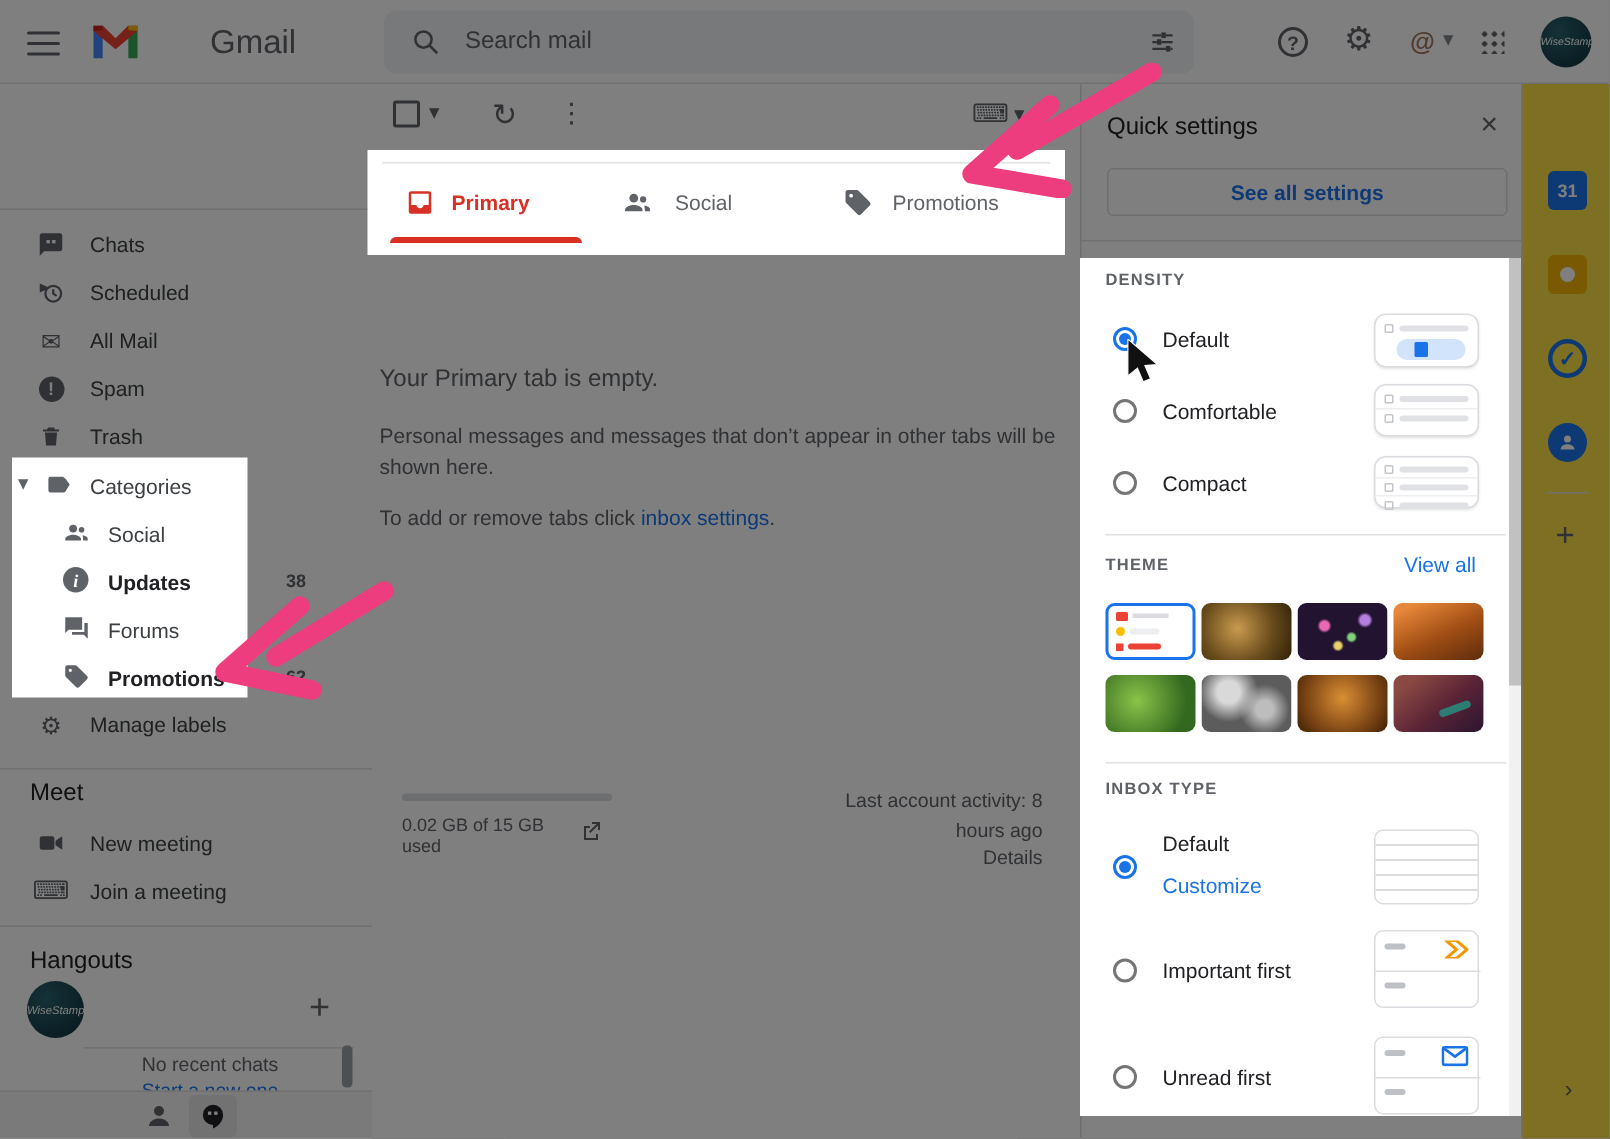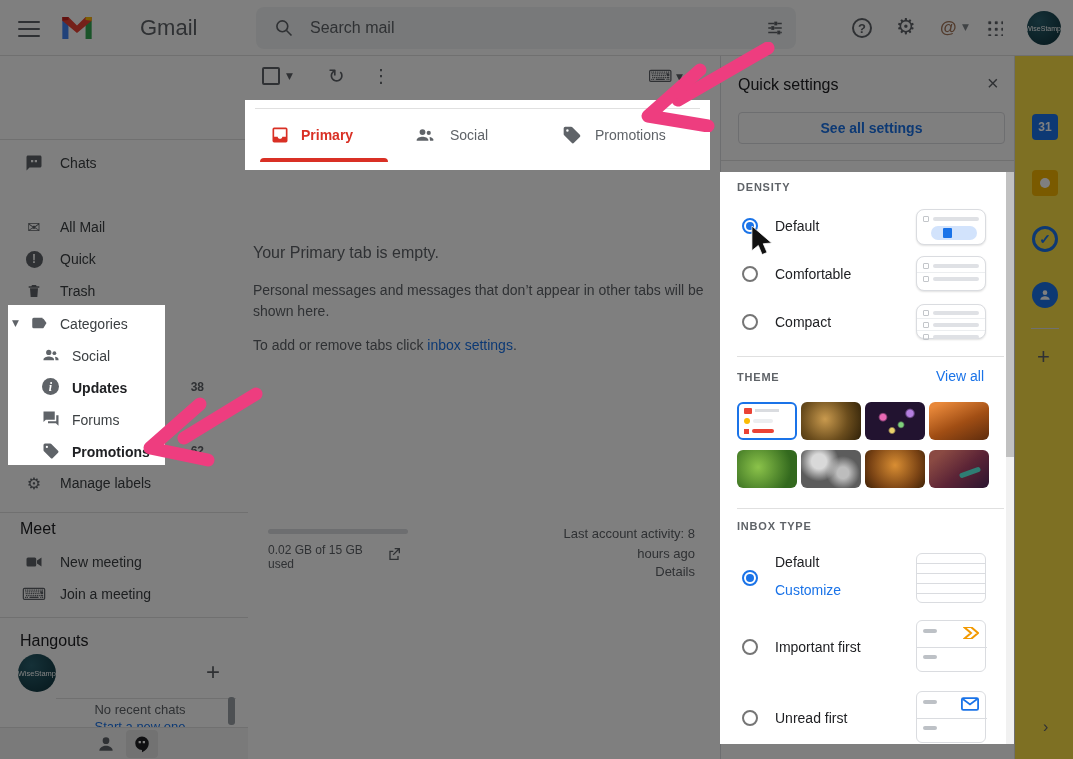--- a/index.html
+++ b/index.html
@@ -9,21 +9,21 @@
   .abs{position:absolute;}
   .glyph{font-family:"DejaVu Sans",sans-serif;color:#5f6368;}
   
   #topbar{left:0;top:0;width:1073px;height:56px;background:#fff;border-bottom:1px solid #e0e0e0;}
   .bar{width:22px;height:2px;background:#5f6368;margin-bottom:5px;border-radius:1px;}
   #searchbar{left:256px;top:7px;width:540px;height:42px;background:#f1f3f4;border-radius:8px;}
   #searchbar input{position:absolute;left:52px;top:9px;width:400px;height:24px;border:none;background:transparent;
       font-size:16px;color:#5f6368;outline:none;font-family:"Liberation Sans",sans-serif;}
   #searchbar input::placeholder{color:#5f6368;opacity:1;}
   .avatar{border-radius:50%;background:radial-gradient(circle at 35% 30%,#2a6270,#143c46 75%);
-      color:#fff;display:flex;align-items:center;justify-content:flex-end;}
+      color:#fff;display:flex;align-items:center;justify-content:flex-start;font-style:italic;}
   
   .navrow{position:absolute;left:0;width:240px;height:32px;display:flex;align-items:center;border-radius:0 16px 16px 0;}
   .navicon{position:absolute;left:24px;width:20px;height:20px;display:flex;align-items:center;justify-content:center;}
   .navicon2{position:absolute;left:38px;width:20px;height:20px;display:flex;align-items:center;justify-content:center;}
   .navlabel{position:absolute;left:60px;font-size:14px;color:#3c4043;white-space:nowrap;}
   .navlabel2{position:absolute;left:70px;font-size:14px;color:#3c4043;white-space:nowrap;}
   .bold{font-weight:bold;color:#202124;}
   .count{position:absolute;right:36px;font-size:12px;font-weight:bold;color:#5f6368;}
   .circle-ic{width:17px;height:17px;border-radius:50%;background:#5f6368;color:#fff;font-size:12px;
       font-weight:bold;display:flex;align-items:center;justify-content:center;line-height:1;}
@@ -106,29 +106,39 @@
     <div class="navrow" style="top:91px;">
       <span class="navicon">
         <svg width="18" height="18" viewBox="0 0 24 24">
             <path fill="#5f6368" d="M20 2H4C2.9 2 2 2.9 2 4v18l4-4h14c1.1 0 2-.9 2-2V4c0-1.1-.9-2-2-2z"></path>
             <rect x="8" y="8" width="3" height="3" fill="#fff"></rect>
             <rect x="13" y="8" width="3" height="3" fill="#fff"></rect>
           </svg>
       </span>
       <span class="navlabel">Chats</span>
     </div>
+    <div class="navrow" style="top:123px;">
+      <span class="navicon">
+        <svg width="18" height="18" viewBox="0 0 24 24">
+            <path fill="#5f6368" d="M2 4l9 4-9 4z"></path>
+            <circle cx="14" cy="13" r="7" fill="none" stroke="#5f6368" stroke-width="2"></circle>
+            <path d="M14 9v4l3 2" fill="none" stroke="#5f6368" stroke-width="2"></path>
+          </svg>
+      </span>
+      <span class="navlabel">Scheduled</span>
+    </div>
     <div class="navrow" style="top:155px;">
       <span class="navicon glyph" style="font-size:16px;">✉</span>
       <span class="navlabel">All Mail</span>
     </div>
     <div class="navrow" style="top:187px;">
       <span class="navicon">
           <span class="circle-ic">!</span>
         </span>
-      <span class="navlabel">Quick</span>
+      <span class="navlabel">Spam</span>
     </div>
     <div class="navrow" style="top:219px;">
       <span class="navicon">
         <svg width="16" height="16" viewBox="0 0 24 24">
             <path fill="#5f6368" d="M6 8h12l-1 13H7L6 8zm3-5h6l1 2h4v2H4V5h4l1-2z"></path>
           </svg>
       </span>
       <span class="navlabel">Trash</span>
     </div>
 

